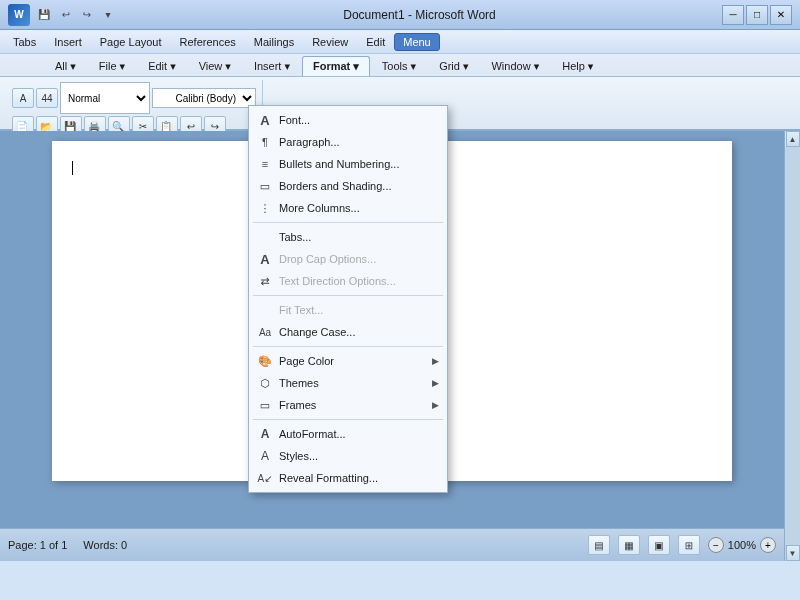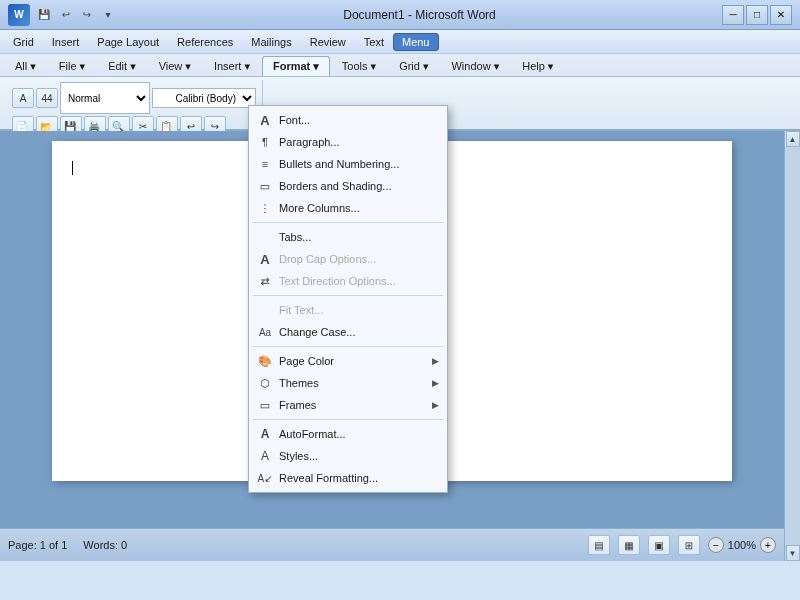--- a/index.html
+++ b/index.html
@@ -44,20 +44,21 @@
 
     
     #ribbon {
       background: linear-gradient(to bottom, #e4edf8, #ccdaf0);
       border-bottom: 2px solid #8aaecc;
     }
     #ribbon-tabs {
       display: flex;
       padding: 2px 4px 0;
       gap: 1px;
+      margin-left: 40px;
     }
     .ribbon-tab {
       padding: 3px 10px;
       font-size: 11px;
       cursor: pointer;
       border: 1px solid transparent;
       border-bottom: none;
       border-radius: 3px 3px 0 0;
       background: transparent;
       color: #1a1a1a;
@@ -238,27 +239,27 @@
   </div>
   <div id="title-text">Document1 - Microsoft Word</div>
   <div class="window-controls">
     <button class="win-btn">─</button>
     <button class="win-btn">□</button>
     <button class="win-btn">✕</button>
   </div>
 </div>
 
 <div id="menu-bar">
-  <div class="menu-item">Grid</div>
+  <div class="menu-item">Tabs</div>
   <div class="menu-item">Insert</div>
   <div class="menu-item">Page Layout</div>
   <div class="menu-item">References</div>
   <div class="menu-item">Mailings</div>
   <div class="menu-item">Review</div>
-  <div class="menu-item">Text</div>
+  <div class="menu-item">Edit</div>
   <div class="menu-item active">Menu</div>
 </div>
 
 <div id="ribbon">
   <div id="ribbon-tabs">
     <div class="ribbon-tab">All ▾</div>
     <div class="ribbon-tab">File ▾</div>
     <div class="ribbon-tab">Edit ▾</div>
     <div class="ribbon-tab">View ▾</div>
     <div class="ribbon-tab">Insert ▾</div>

